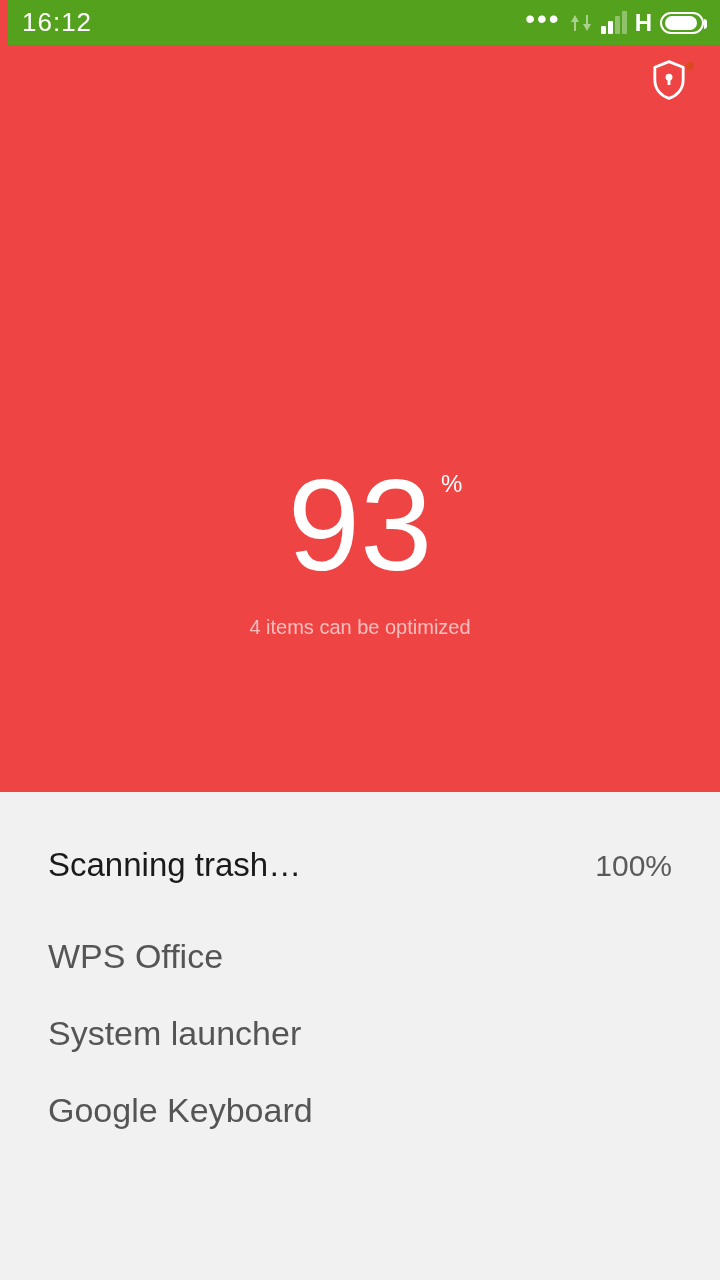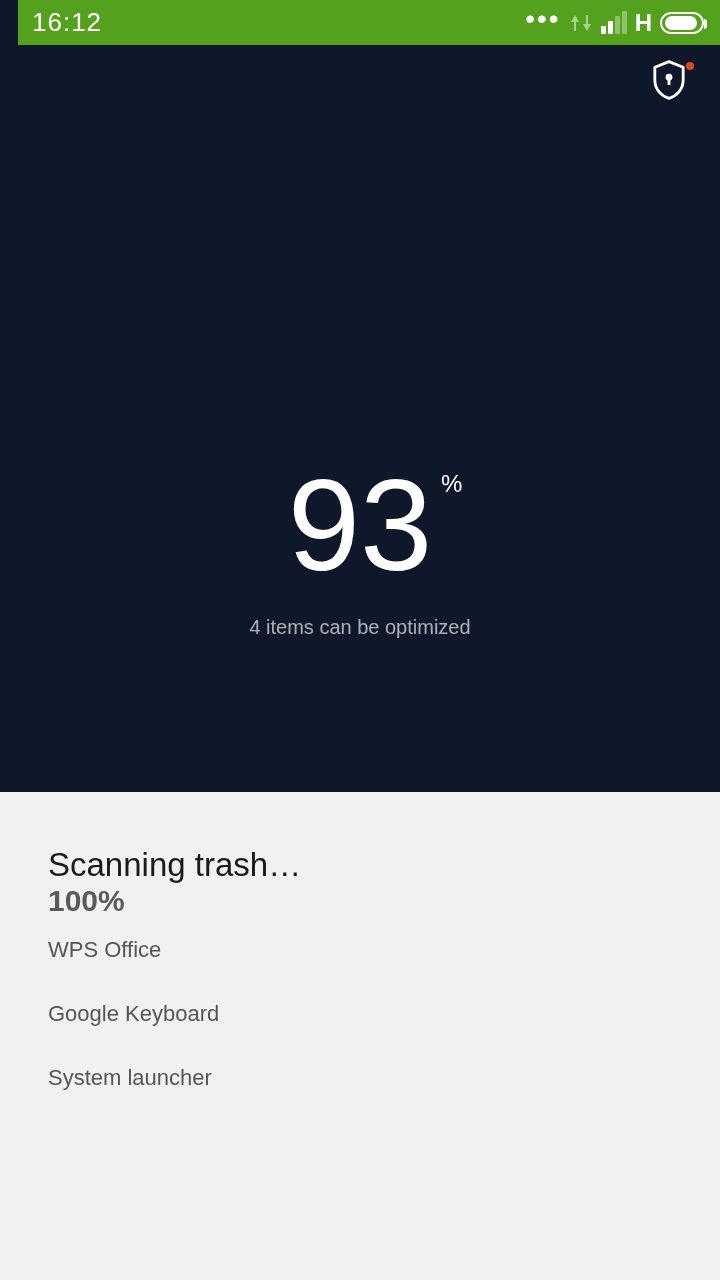--- a/index.html
+++ b/index.html
@@ -6,21 +6,21 @@
     html, body {
       width: 720px;
       height: 1280px;
       font-family: -apple-system, "Helvetica Neue", Arial, sans-serif;
       overflow: hidden;
       background: #f1f1f1;
     }
     
     .status-bar {
       position: absolute;
-      top: 0; left: 18px; right: 0;
+      top: 0; left: 8px; right: 0;
       height: 45px;
       background: #54a11d;
       color: #fff;
       display: flex;
       align-items: center;
       justify-content: space-between;
       padding: 0 16px 0 14px;
       font-size: 26px;
     }
     .status-time { font-weight: 500; letter-spacing: 1px; }
@@ -45,21 +45,21 @@
       width:3px; height:10px; background:#fff; border-radius:0 3px 3px 0;
     }
     .battery i{
       display:block; margin-left:3px; width:32px; height:14px;
       background:#fff; border-radius:8px;
     }
     
     .upper {
       position: absolute;
       top: 0; left:0; right:0;
-      background: #0f172a;
+      background: #ef4444;
       height: 792px;
     }
     .shield-wrap{
       position:absolute; top:60px; right:34px;
     }
     .shield-wrap .dot{
       position:absolute; top:2px; right:-8px;
       width:8px;height:8px;border-radius:50%;
       background:#d94b1e;
     }
@@ -81,30 +81,30 @@
       color:rgba(255,255,255,.65);
     }
     
     .lower{
       position:absolute; top:792px; left:0; right:0; bottom:0;
       background:#f1f1f1;
       padding:54px 48px 0;
     }
     .scan-row{
       display:flex; justify-content:space-between; align-items:baseline;
-      flex-direction:column;
+      margin-bottom:34px;
     }
     .scan-title{
       font-size:33px; color:#1a1a1a; font-weight:400;
     }
     .scan-pct{
-      font-size:30px; color:#5a5a5a; font-weight:700;
+      font-size:30px; color:#5a5a5a; font-weight:400;
     }
     .item{
-      font-size:22px; color:#555; font-weight:300;
+      font-size:34px; color:#555; font-weight:300;
       padding:19px 0;
     }
   </style>
 </head>
 <body>
 
 <div class="upper">
   <div class="shield-wrap">
     <svg width="34" height="40" viewBox="0 0 24 28">
       <path d="M12 1 L22 5 V14 C22 21 17 25.5 12 27 C7 25.5 2 21 2 14 V5 Z" fill="none" stroke="#fff" stroke-width="2" stroke-linejoin="round"></path>
@@ -146,15 +146,15 @@
       </span>
   </div>
 </div>
 
 <div class="lower">
   <div class="scan-row">
     <span class="scan-title">Scanning trash…</span>
     <span class="scan-pct">100%</span>
   </div>
   <div class="item">WPS Office</div>
+  <div class="item">System launcher</div>
   <div class="item">Google Keyboard</div>
-  <div class="item">System launcher</div>
 </div>
 
 </body></html>

